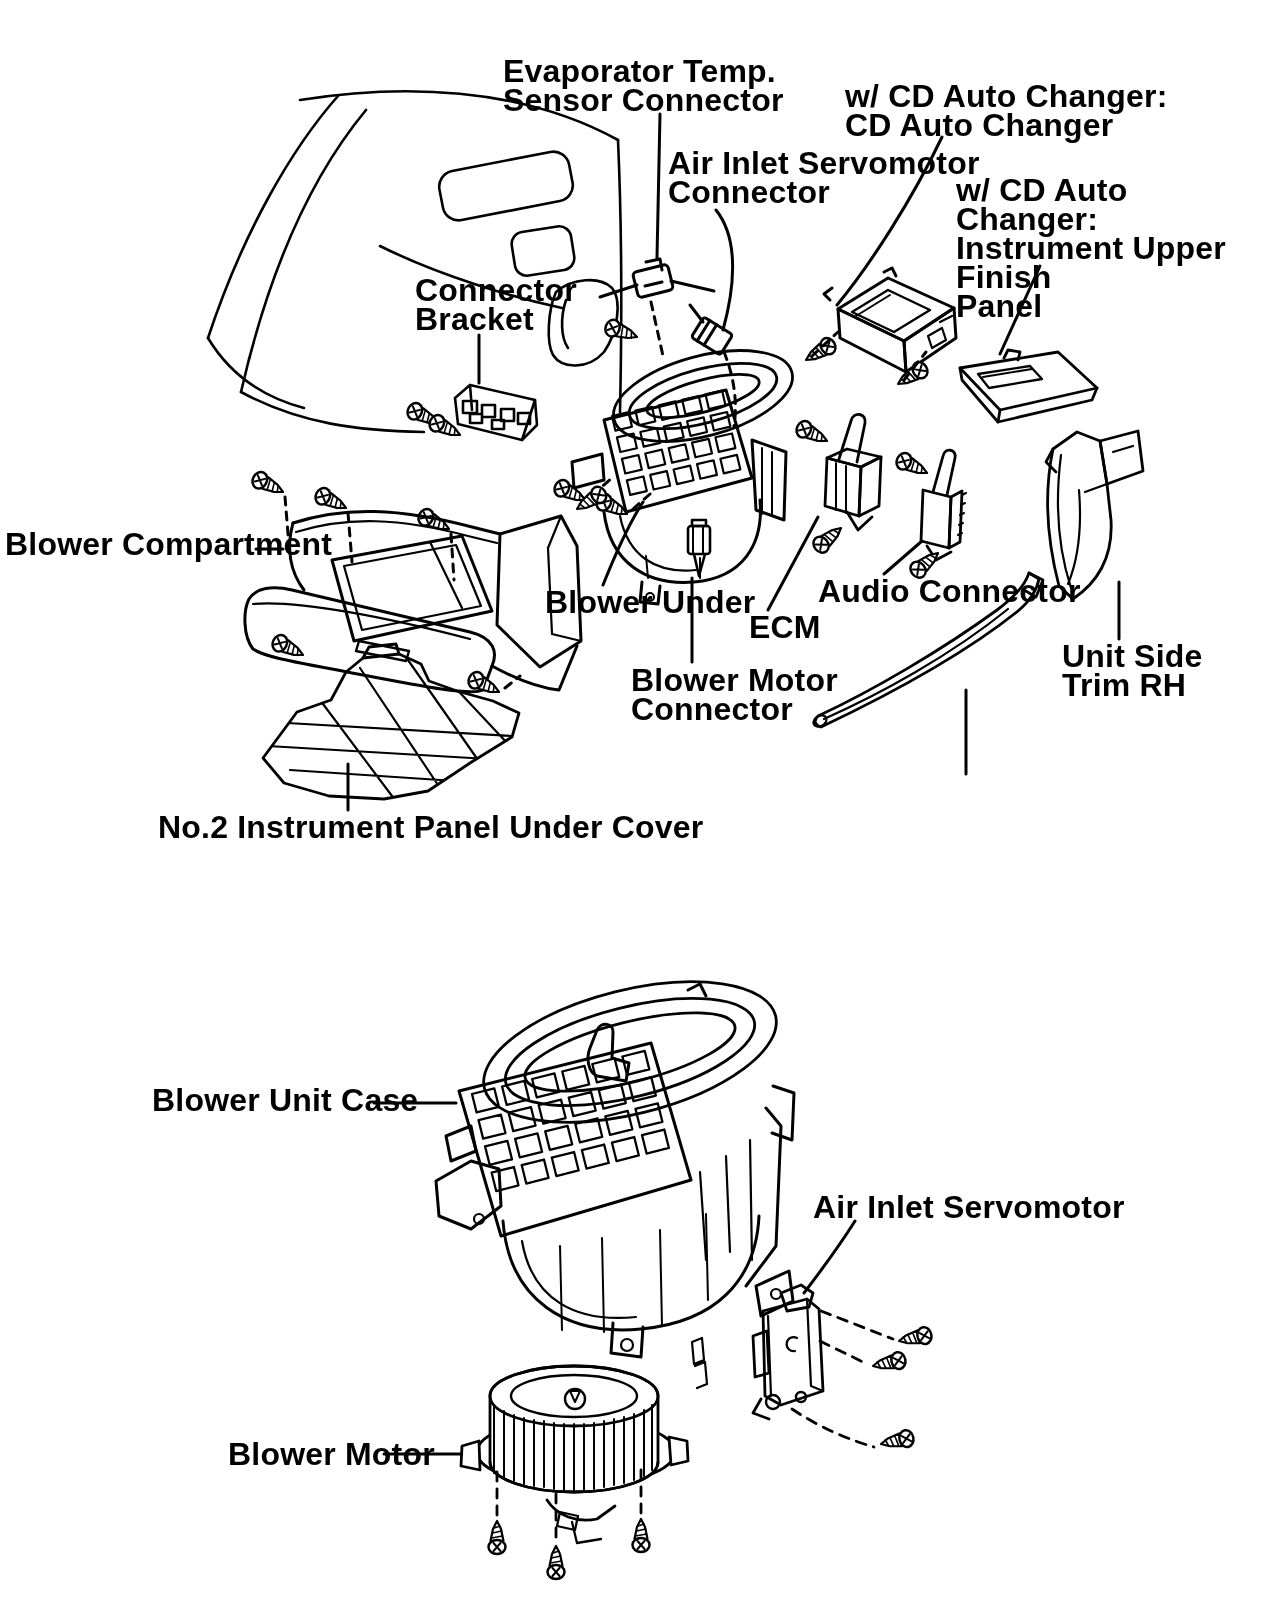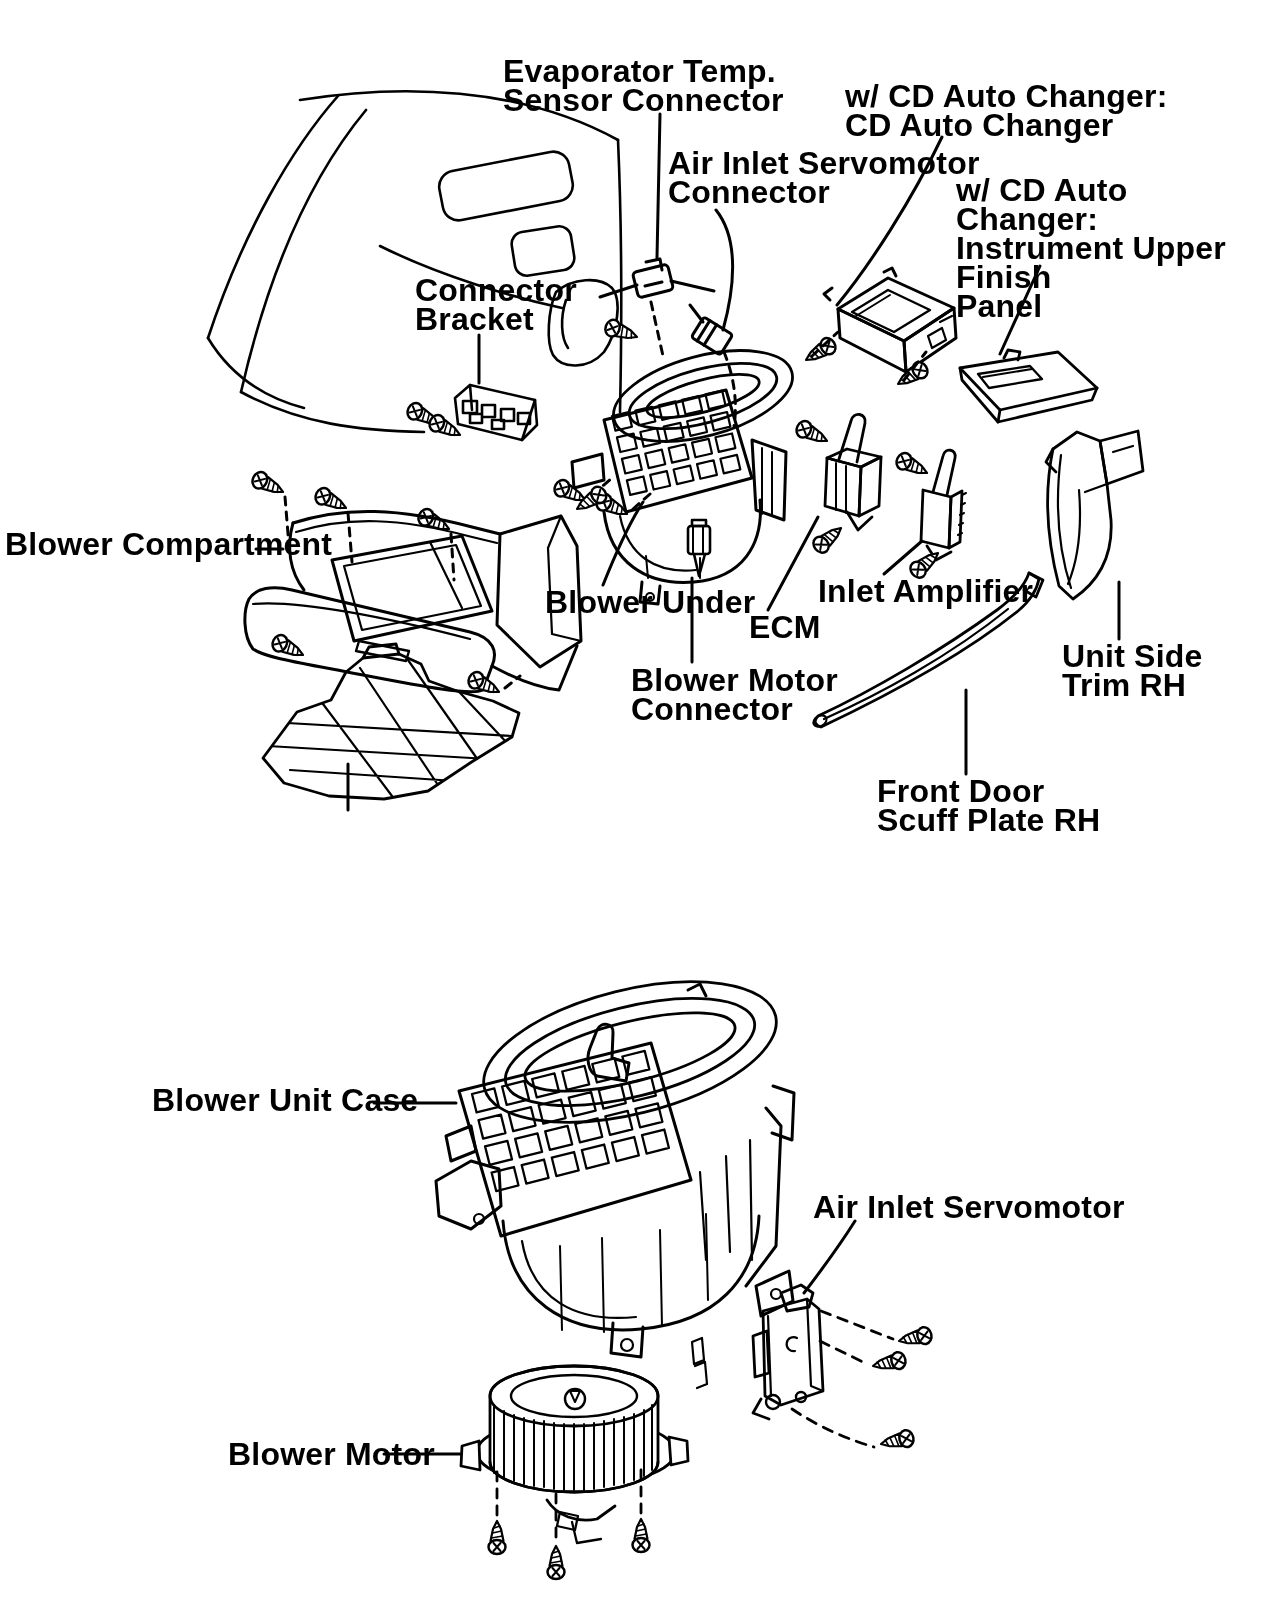--- a/index.html
+++ b/index.html
@@ -296,24 +296,23 @@
 <div class="label" style="left:668px;top:149px">Air Inlet Servomotor
 Connector</div>
 <div class="label" style="left:956px;top:176px">w/ CD Auto Changer:
 Instrument Upper Finish
 Panel</div>
 <div class="label" style="left:415px;top:276px">Connector
 Bracket</div>
 <div class="label" style="left:5px;top:530px">Blower Compartment</div>
 <div class="label" style="left:545px;top:588px">Blower Under</div>
 <div class="label" style="left:749px;top:613px">ECM</div>
-<div class="label" style="left:818px;top:577px">Inlet Amplifier</div>
+<div class="label" style="left:818px;top:577px">Audio Connector</div>
 <div class="label" style="left:631px;top:666px">Blower Motor
 Connector</div>
 <div class="label" style="left:1062px;top:642px">Unit Side
 Trim RH</div>
-<div class="label" style="left:877px;top:777px">Front Door
-Scuff Plate RH</div>
+<div class="label" style="left:158px;top:813px">No.2 Instrument Panel Under Cover</div>
 <div class="label" style="left:152px;top:1086px">Blower Unit Case</div>
 <div class="label" style="left:813px;top:1193px">Air Inlet Servomotor</div>
 <div class="label" style="left:228px;top:1440px">Blower Motor</div>
 
 </div>
 
 </body></html>

